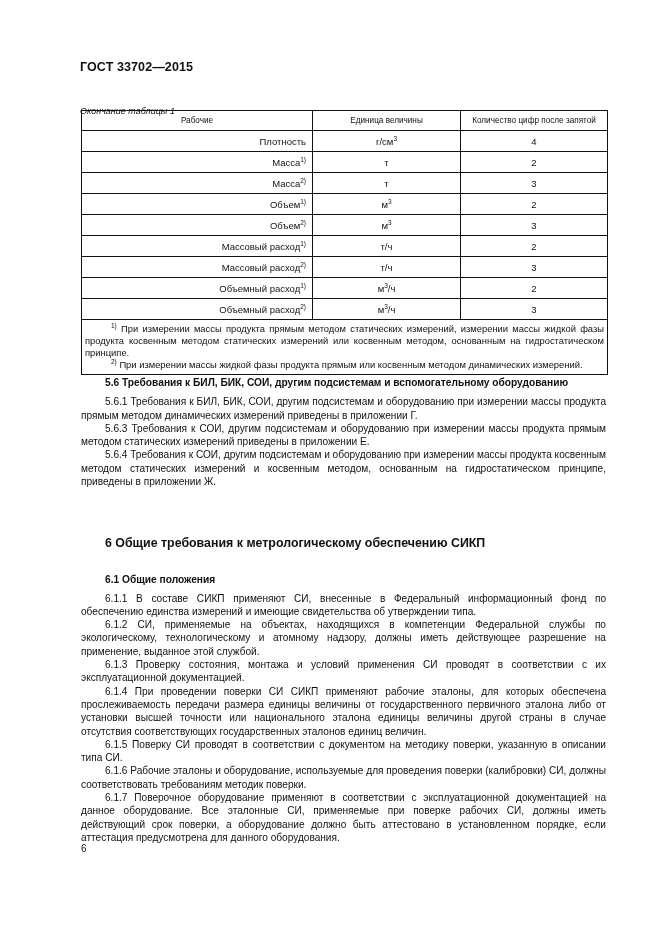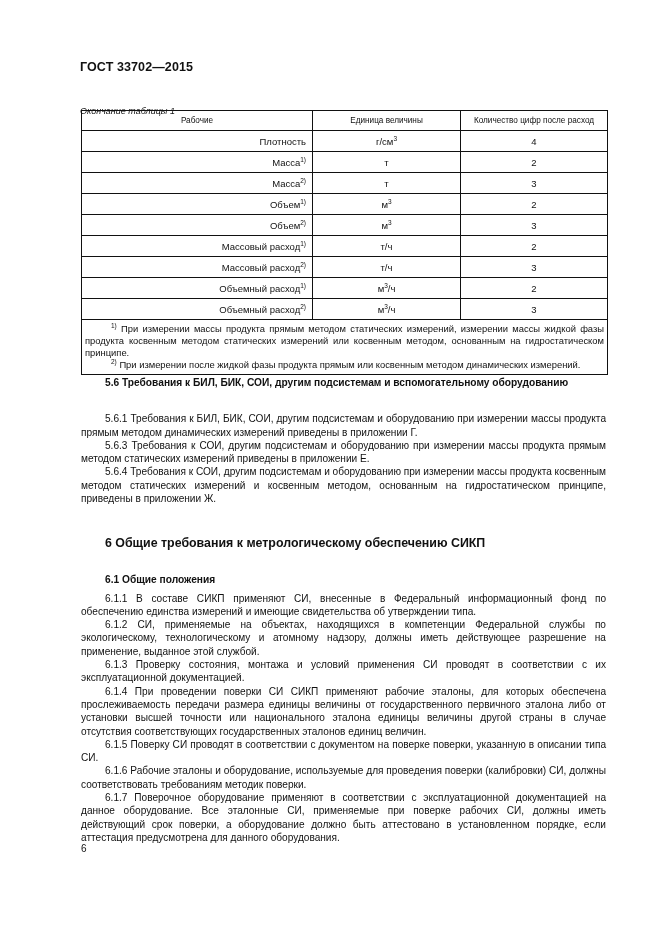--- a/index.html
+++ b/index.html
@@ -66,21 +66,21 @@
   <table class="param-table">
     <colgroup>
         <col class="c1">
         <col class="c2">
         <col class="c3">
       </colgroup>
     <thead>
       <tr>
         <th>Рабочие</th>
         <th>Единица величины</th>
-        <th>Количество цифр после расход</th>
+        <th>Количество цифр после запятой</th>
       </tr>
     </thead>
     <tbody id="table-body">
 
     <tr>
           <td class="param"><span>Плотность</span><sup></sup></td>
           <td class="unit"><span>г/см</span><sup>3</sup><span></span></td>
           <td class="digits">4</td>
         </tr>
         <tr>
@@ -121,39 +121,39 @@
         <tr>
           <td class="param"><span>Объемный расход</span><sup>2)</sup></td>
           <td class="unit"><span>м</span><sup>3</sup><span>/ч</span></td>
           <td class="digits">3</td>
         </tr>
       </tbody>
     <tfoot>
       <tr>
         <td colspan="3" class="notes">
           <p class="note-p"><sup>1)</sup><span> При измерении массы продукта прямым методом статических измерений, измерении массы жидкой фазы продукта косвенным методом статических измерений или косвенным методом, основанным на гидростатическом принципе.</span></p>
-          <p class="note-p"><sup>2)</sup><span> При измерении после жидкой фазы продукта прямым или косвенным методом динамических измерений.</span></p>
+          <p class="note-p"><sup>2)</sup><span> При измерении массы жидкой фазы продукта прямым или косвенным методом динамических измерений.</span></p>
         </td>
       </tr>
     </tfoot>
   </table>
 </div>
 
 <div class="content" style="top:376px;">
-  <p class="h-sub" style="margin-bottom:23px;">5.6 Требования к БИЛ, БИК, СОИ, другим подсистемам и вспомогательному оборудованию</p>
+  <p class="h-sub" style="margin-bottom:6px;">5.6 Требования к БИЛ, БИК, СОИ, другим подсистемам и вспомогательному оборудованию</p>
   <p class="para">5.6.1 Требования к БИЛ, БИК, СОИ, другим подсистемам и оборудованию при измерении массы продукта прямым методом динамических измерений приведены в приложении Г.</p>
   <p class="para">5.6.3 Требования к СОИ, другим подсистемам и оборудованию при измерении массы продукта прямым методом статических измерений приведены в приложении Е.</p>
   <p class="para">5.6.4 Требования к СОИ, другим подсистемам и оборудованию при измерении массы продукта косвенным методом статических измерений и косвенным методом, основанным на гидростатическом принципе, приведены в приложении Ж.</p>
 </div>
 
 <div class="content" style="top:537px;">
   <p class="h-sec" style="margin-bottom:23px;">6 Общие требования к метрологическому обеспечению СИКП</p>
   <p class="h-sub" style="margin-bottom:5px;margin-top:21px;">6.1 Общие положения</p>
   <p class="para">6.1.1 В составе СИКП применяют СИ, внесенные в Федеральный информационный фонд по обеспечению единства измерений и имеющие свидетельства об утверждении типа.</p>
   <p class="para">6.1.2 СИ, применяемые на объектах, находящихся в компетенции Федеральной службы по экологическому, технологическому и атомному надзору, должны иметь действующее разрешение на применение, выданное этой службой.</p>
   <p class="para">6.1.3 Проверку состояния, монтажа и условий применения СИ проводят в соответствии с их эксплуатационной документацией.</p>
   <p class="para">6.1.4 При проведении поверки СИ СИКП применяют рабочие эталоны, для которых обеспечена прослеживаемость передачи размера единицы величины от государственного первичного эталона либо от установки высшей точности или национального эталона единицы величины другой страны в случае отсутствия соответствующих государственных эталонов единиц величин.</p>
-  <p class="para">6.1.5 Поверку СИ проводят в соответствии с документом на поверке поверки, указанную в описании типа СИ.</p>
+  <p class="para">6.1.5 Поверку СИ проводят в соответствии с документом на методику поверки, указанную в описании типа СИ.</p>
   <p class="para">6.1.6 Рабочие эталоны и оборудование, используемые для проведения поверки (калибровки) СИ, должны соответствовать требованиям методик поверки.</p>
   <p class="para">6.1.7 Поверочное оборудование применяют в соответствии с эксплуатационной документацией на данное оборудование. Все эталонные СИ, применяемые при поверке рабочих СИ, должны иметь действующий срок поверки, а оборудование должно быть аттестовано в установленном порядке, если аттестация предусмотрена для данного оборудования.</p>
 </div>
 
 <div class="page-number">6</div>
 
 </body></html>

